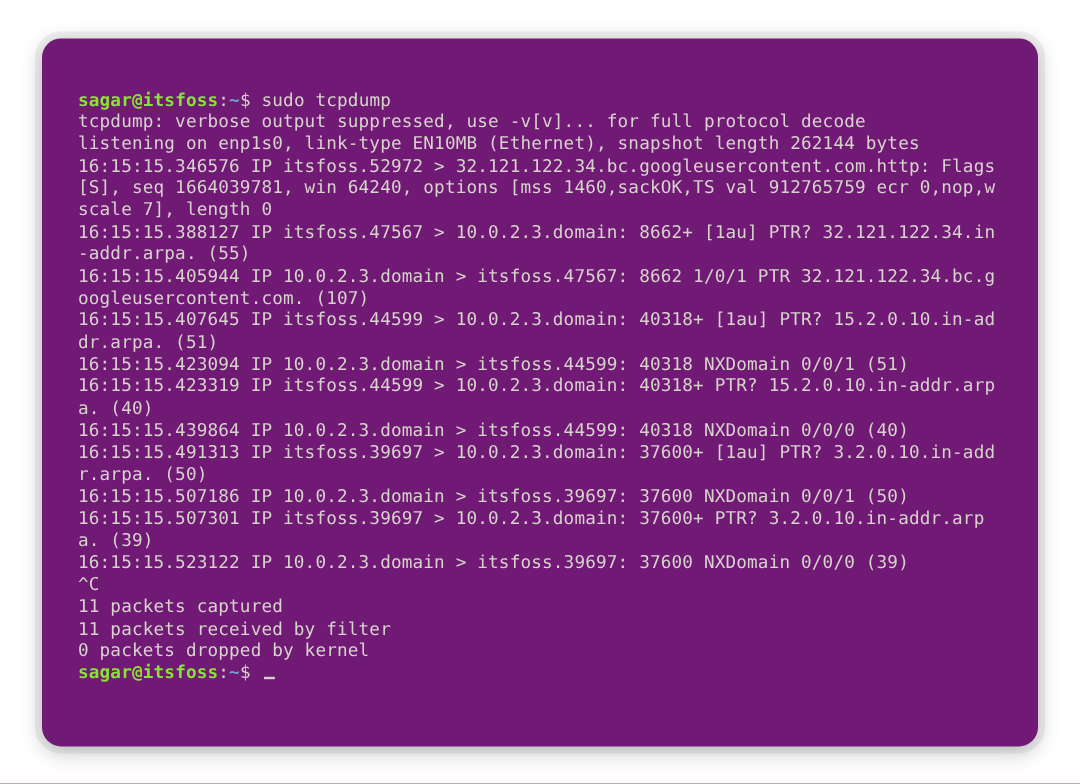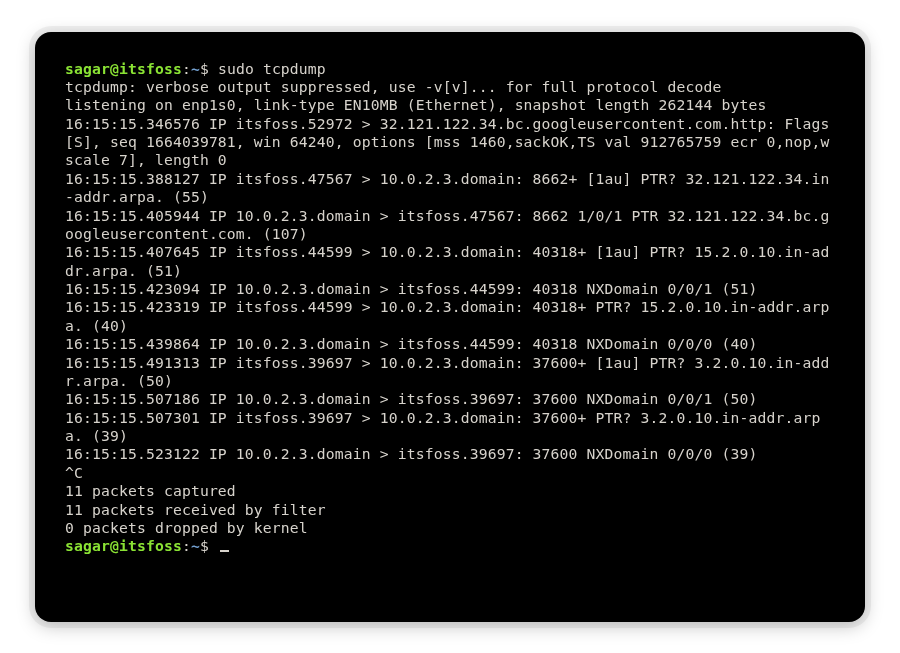--- a/index.html
+++ b/index.html
@@ -9,23 +9,23 @@
       height: 653px;
       display: flex;
       align-items: center;
       justify-content: center;
       font-family: "DejaVu Sans Mono", "Liberation Mono", Menlo, Consolas, monospace;
     }
     .terminal-wrap {
       width: 830px;
       height: 590px;
       border-radius: 16px;
-      background: #000000;
+      background: #701a75;
       box-shadow: 0 0 0 6px rgba(0,0,0,0.05), 0 4px 18px rgba(0,0,0,0.25);
-      padding: 28px 30px;
+      padding: 43px 30px;
       overflow: hidden;
     }
     .term {
       color: #d7d3cc;
       font-size: 14.7px;
       line-height: 1.25;
       white-space: pre-wrap;
       word-break: break-all;
       letter-spacing: 0.15px;
     }

